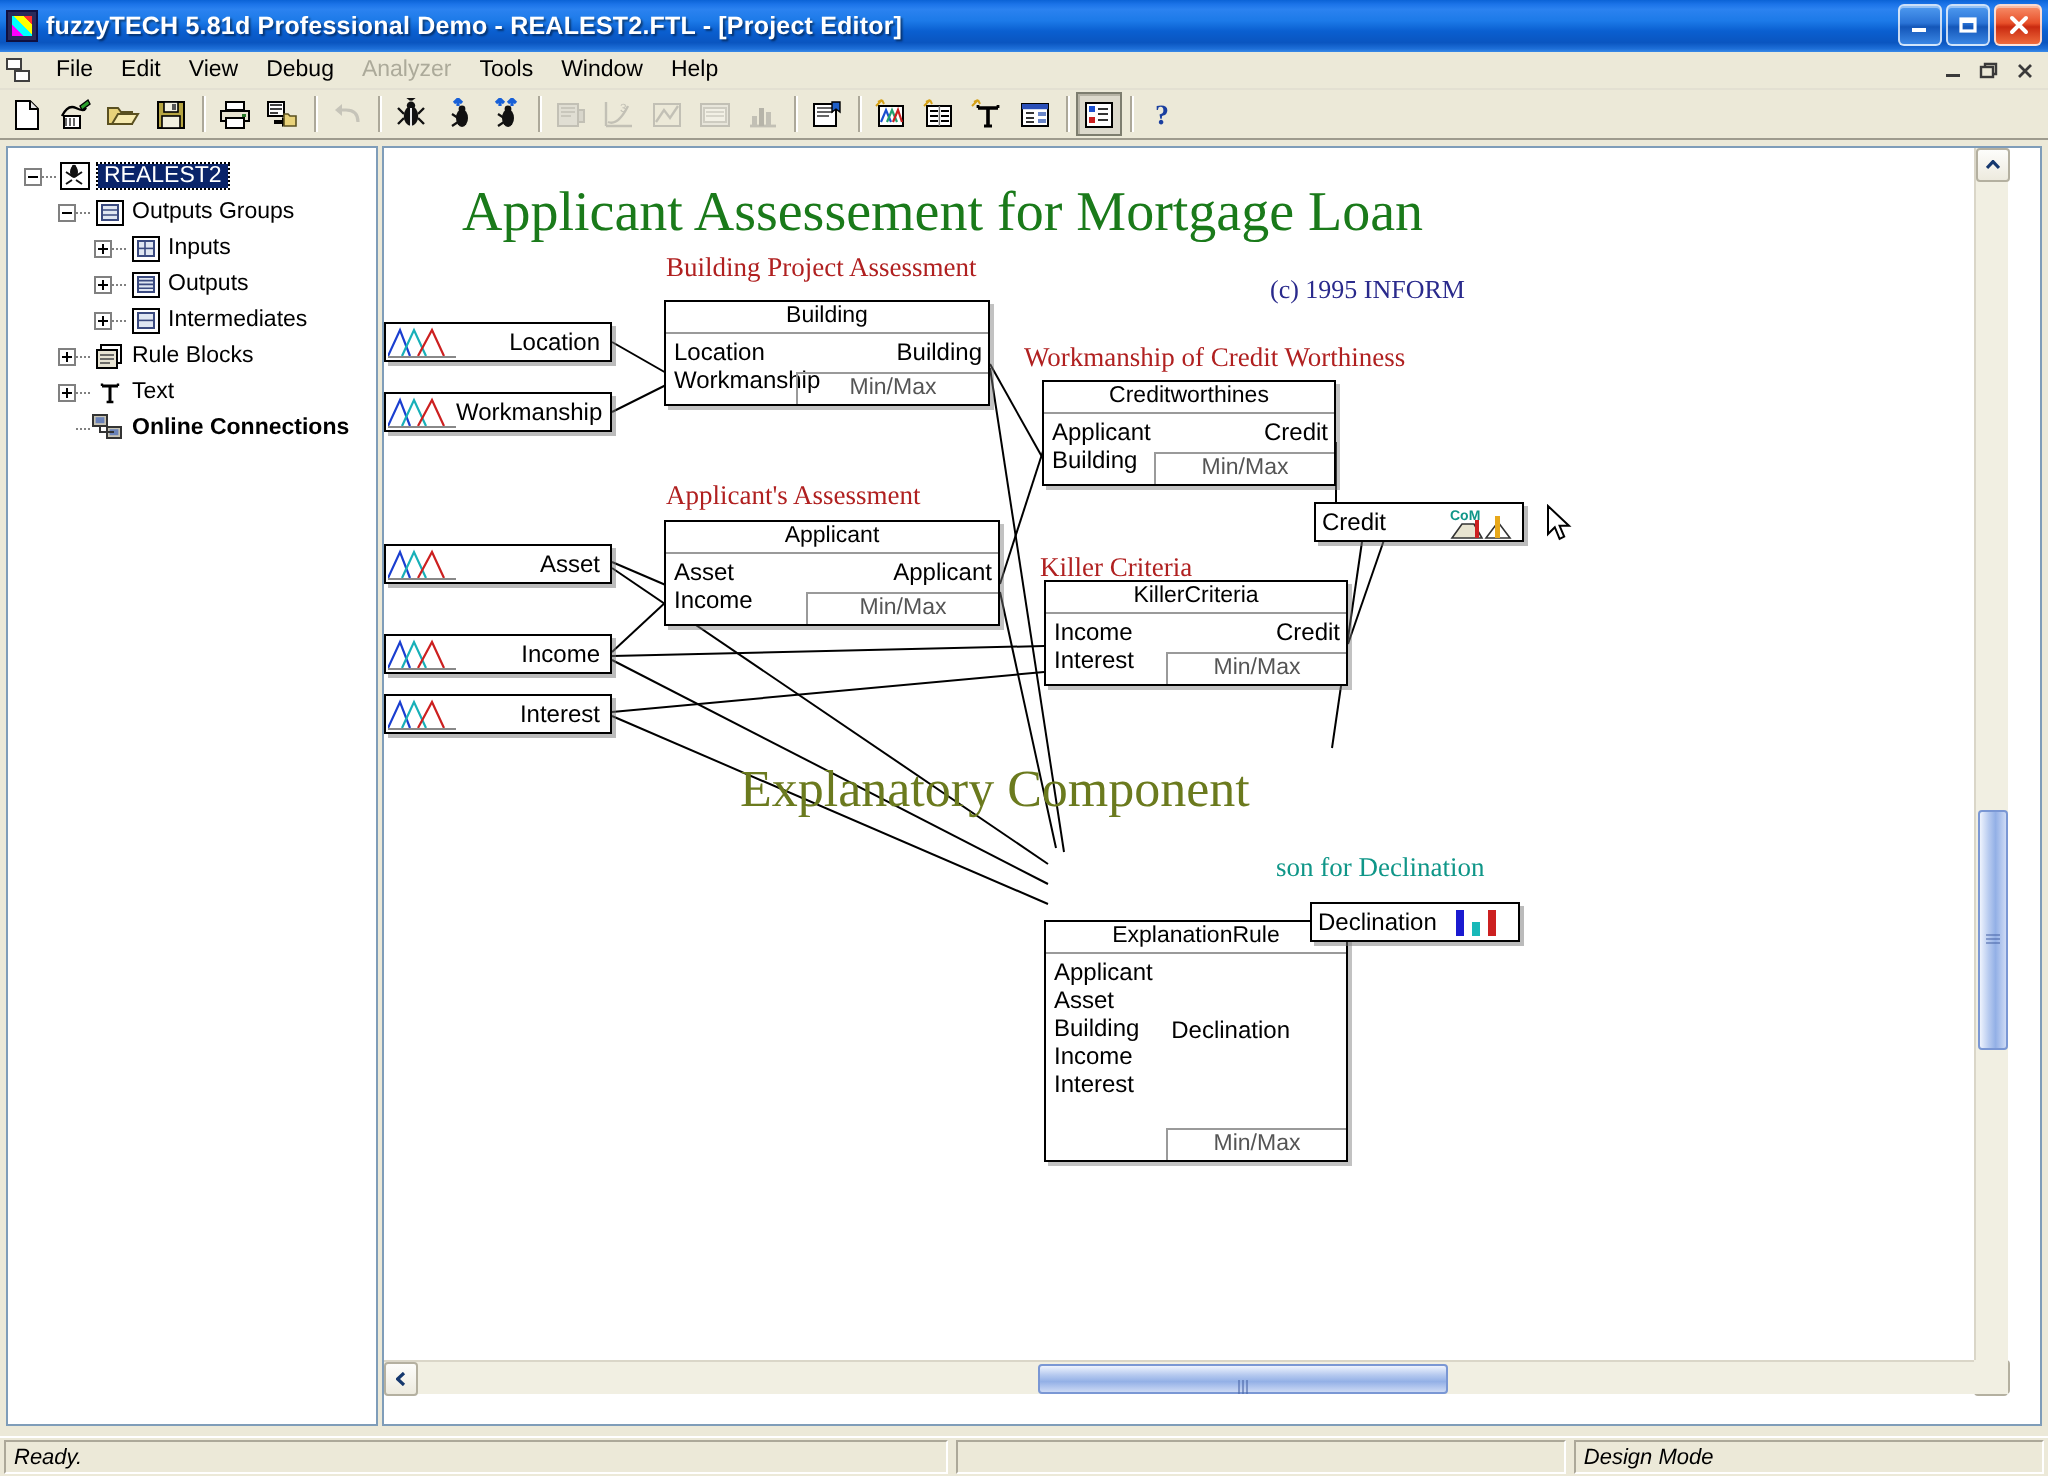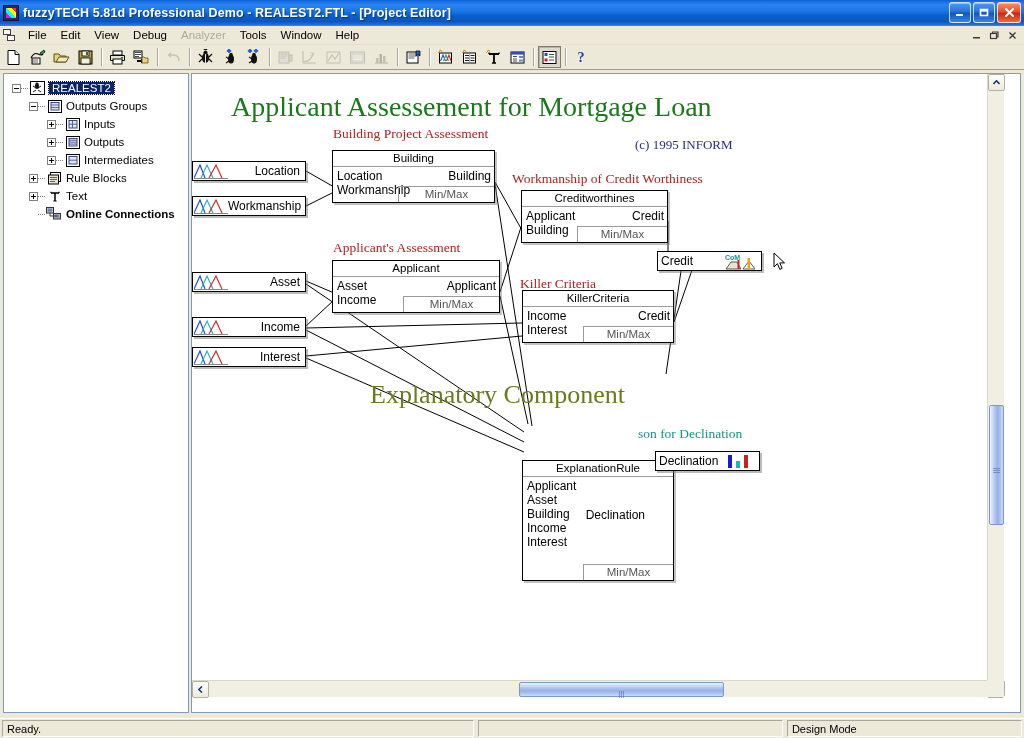--- a/index.html
+++ b/index.html
@@ -265,21 +265,21 @@
   #statusbar {
     position: absolute; left: 0; bottom: 0; width: 1024px; height: 20px;
     background: #ece9d8; border-top: 1px solid #fff;
     display: flex; align-items: center;
   }
   .sbpanel {
     height: 17px; margin: 0 2px;
     border: 1px solid #aca899; border-right-color: #fff; border-bottom-color: #fff;
     background: #ece9d8;
     display: flex; align-items: center; padding: 0 4px;
-    font-size: 11px; color: #000;
+    font-size: 11px; color: #000; font-style: italic;
   }
 </style>
 </head>
 <body>
 
 <div id="titlebar">
   <div class="app-icon"></div>
   <div class="title-text">fuzzyTECH 5.81d Professional Demo - REALEST2.FTL - [Project Editor]</div>
   <div class="win-btns">
     <div class="wbtn">

